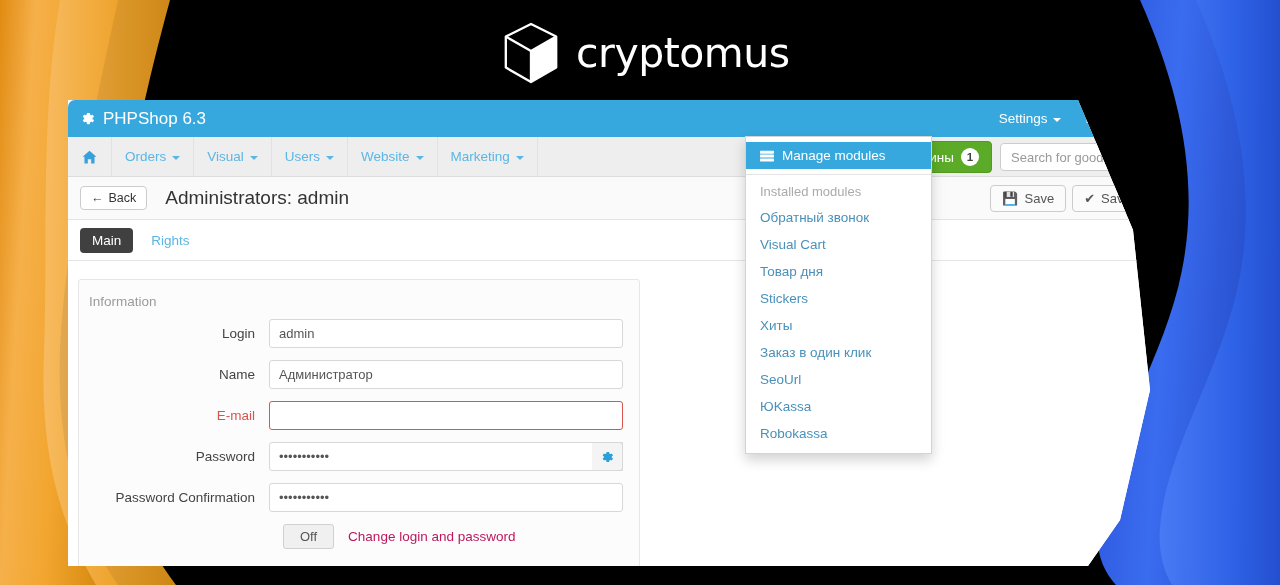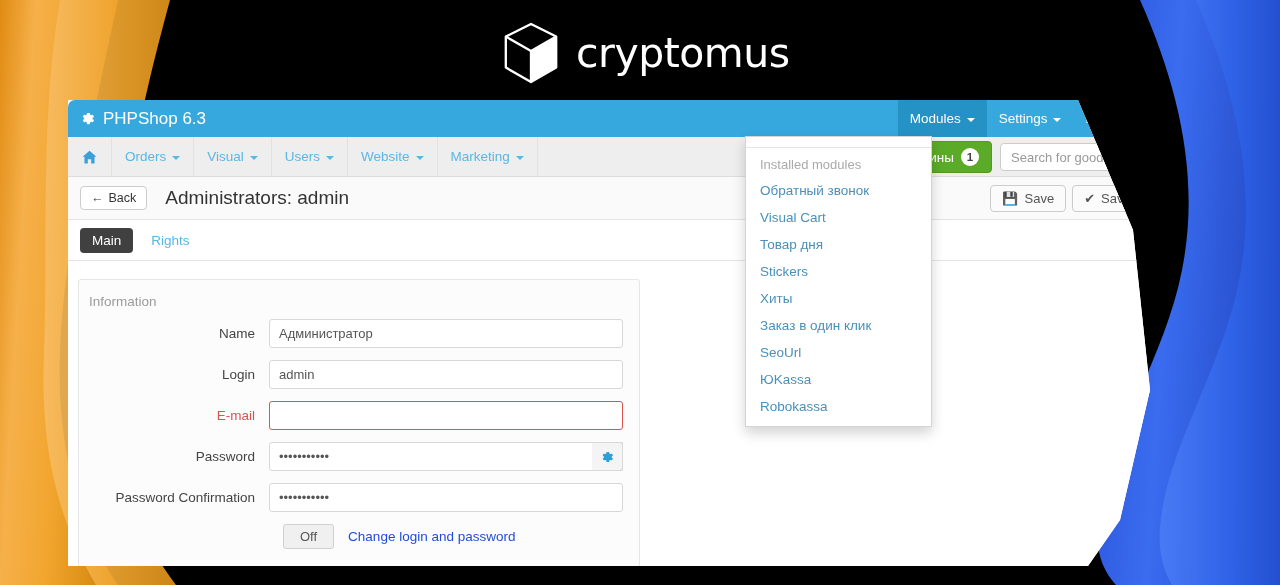--- a/index.html
+++ b/index.html
@@ -158,21 +158,21 @@
     border-top-right-radius: 3px; border-bottom-right-radius: 3px;
     background: #f4f4f4; display: flex; align-items: center; justify-content: center;
     cursor: pointer;
   }
   .addon-gear { width: 14px; height: 14px; fill: #2a9fd8; display: block; }
   .toggle-row { display: flex; align-items: center; gap: 14px; padding-left: 204px; }
   .toggle {
     border: 1px solid #d0d0d0; background: #f0f0f0; border-radius: 3px;
     font-size: 13px; color: #555; padding: 4px 16px; cursor: pointer;
   }
-  .toggle-text { font-size: 13.5px; color: #1d4ed8; }
+  .toggle-text { font-size: 13.5px; color: #be185d; }
 
   
   .dropdown {
     position: absolute; left: 745px; top: 136px; width: 187px;
     background: #ffffff; border: 1px solid #d4d4d4;
     box-shadow: 0 6px 12px rgba(0,0,0,0.175);
     z-index: 20; padding: 5px 0 6px 0;
   }
   .dd-item {
     font-size: 13.5px; color: #4a90b9; padding: 6px 14px; cursor: pointer;
@@ -242,24 +242,20 @@
 
     <div class="topbar">
       <div class="brand">
         <svg class="gear-glyph" viewBox="0 0 16 16" xmlns="http://www.w3.org/2000/svg">
           <path d="M8 5.2a2.8 2.8 0 1 0 0 5.6 2.8 2.8 0 0 0 0-5.6zm0 4.1a1.3 1.3 0 1 1 0-2.6 1.3 1.3 0 0 1 0 2.6z"></path>
           <path d="M14.6 9.4l-1.2-.7a5.6 5.6 0 0 0 0-1.4l1.2-.7a.5.5 0 0 0 .2-.6l-1-1.8a.5.5 0 0 0-.6-.2l-1.3.5a5.5 5.5 0 0 0-1.2-.7l-.2-1.4a.5.5 0 0 0-.5-.4H7.9a.5.5 0 0 0-.5.4l-.2 1.4c-.4.2-.8.4-1.2.7l-1.3-.5a.5.5 0 0 0-.6.2l-1 1.8a.5.5 0 0 0 .2.6l1.2.7a5.6 5.6 0 0 0 0 1.4l-1.2.7a.5.5 0 0 0-.2.6l1 1.8c.1.2.4.3.6.2l1.3-.5c.4.3.8.5 1.2.7l.2 1.4c0 .3.2.4.5.4h2.1c.3 0 .5-.1.5-.4l.2-1.4c.4-.2.8-.4 1.2-.7l1.3.5c.2.1.5 0 .6-.2l1-1.8a.5.5 0 0 0-.2-.6z"></path>
         </svg>
         <span>PHPShop 6.3</span>
       </div>
       <div class="topnav">
-        <div class="topnav-item active">
-          <span>Modules</span>
-          <i class="caret"></i>
-        </div>
         <div class="topnav-item">
           <span>Settings</span>
           <i class="caret"></i>
         </div>
         <div class="topnav-item">
           <span>Base</span>
           <i class="caret"></i>
         </div>
         <div class="topnav-item">
           <span>Help</span>
@@ -332,30 +328,30 @@
       <div class="tab">
         <span>Rights</span>
       </div>
     </div>
 
     <div class="content">
       <div class="panel">
         <div class="panel-title">Information</div>
 
         <div class="form-row">
+          <div class="form-label">Login</div>
+          <div class="form-field">
+            <input type="text" value="admin" style="">
+          </div>
+        </div>
+
+        <div class="form-row">
           <div class="form-label">Name</div>
           <div class="form-field">
             <input type="text" value="Администратор" style="">
-          </div>
-        </div>
-
-        <div class="form-row">
-          <div class="form-label">Login</div>
-          <div class="form-field">
-            <input type="text" value="admin" style="">
           </div>
         </div>
 
         <div class="form-row">
           <div class="form-label required">E-mail</div>
           <div class="form-field">
             <input type="text" class="err" value="" style="">
           </div>
         </div>
 
@@ -383,20 +379,28 @@
           <div class="toggle">Off</div>
           <div class="toggle-text">Change login and password</div>
         </div>
       </div>
     </div>
 
    </div>
   </div>
 
   <div class="dropdown">
+    <div class="dd-item active">
+      <svg class="dd-icon" viewBox="0 0 16 13" xmlns="http://www.w3.org/2000/svg">
+        <rect x="0" y="0.5" width="16" height="3.4" rx="0.7"></rect>
+        <rect x="0" y="4.9" width="16" height="3.4" rx="0.7"></rect>
+        <rect x="0" y="9.3" width="16" height="3.4" rx="0.7"></rect>
+      </svg>
+      <span>Manage modules</span>
+    </div>
     <div class="dd-sep"></div>
     <div class="dd-header">Installed modules</div>
     <div class="dd-item">
       <span>Обратный звонок</span>
     </div>
     <div class="dd-item">
       <span>Visual Cart</span>
     </div>
     <div class="dd-item">
       <span>Товар дня</span>

